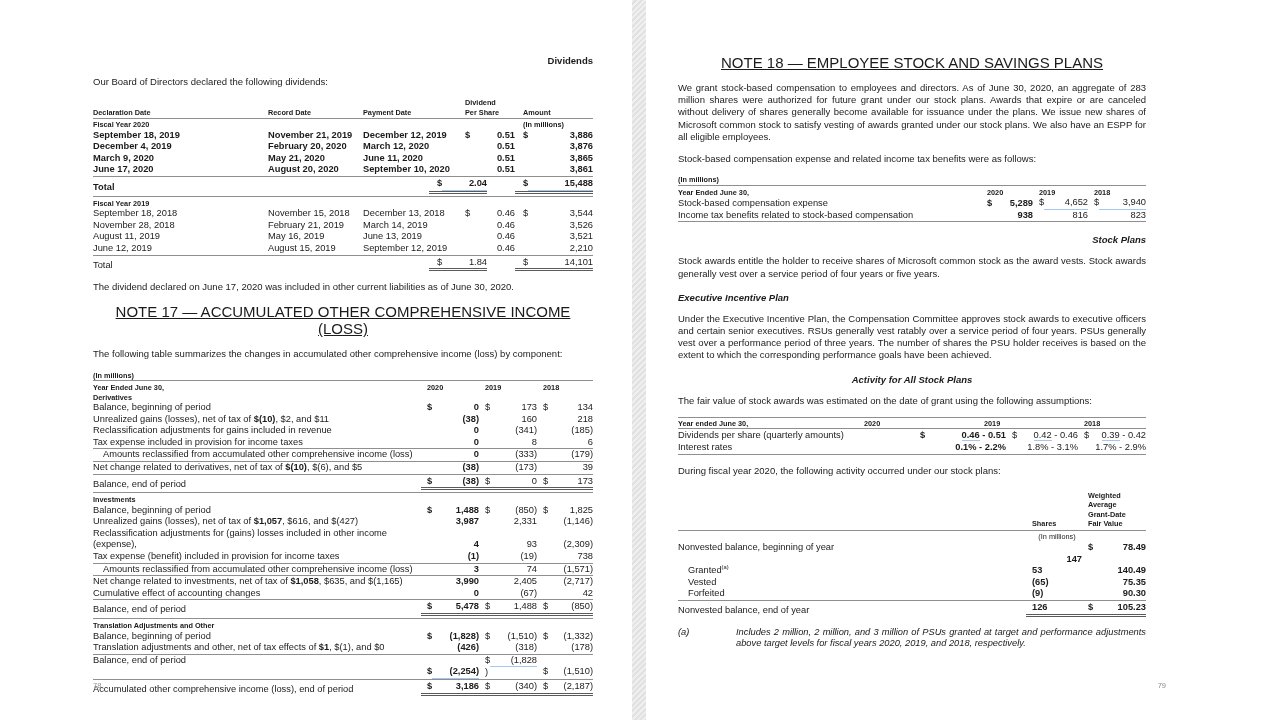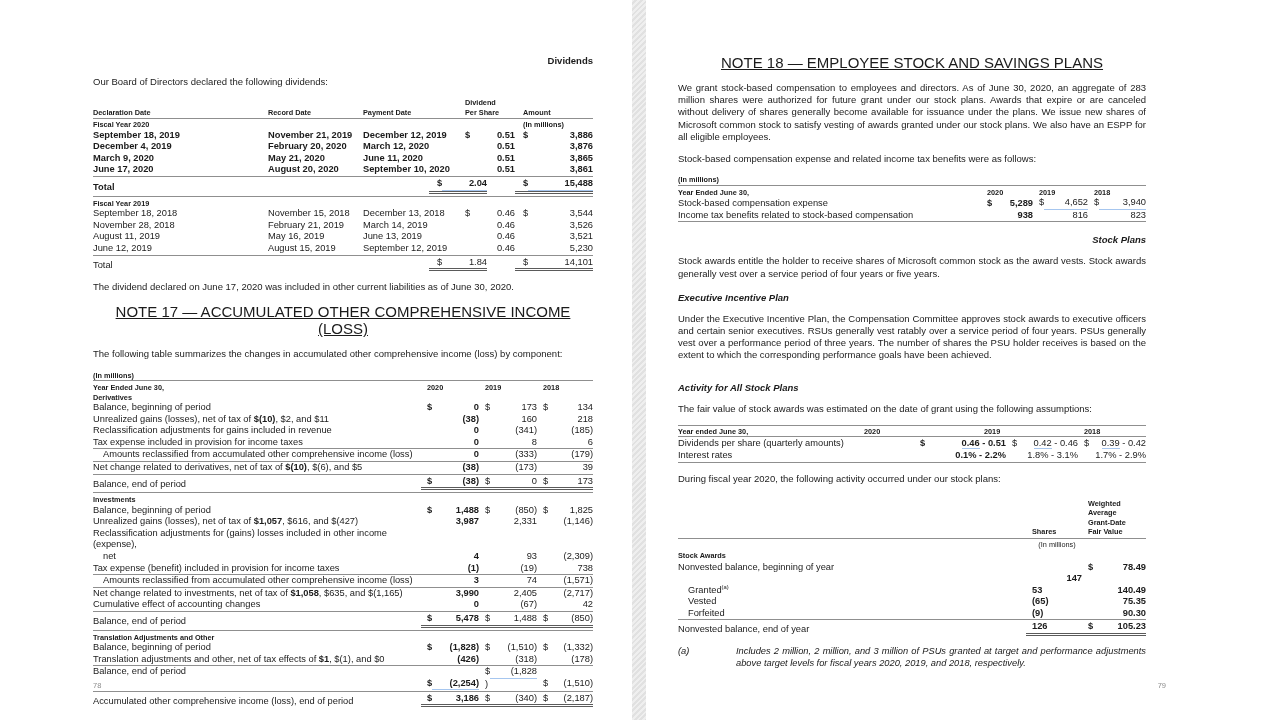--- a/index.html
+++ b/index.html
@@ -208,21 +208,21 @@
       <div class="row">
         <span class="lab">June 12, 2019</span>
         <span class="dc2 tr">August 15, 2019</span>
         <span class="dc3 tr">September 12, 2019</span>
         <span class="dc4 num">
             <span class="d"></span>
             <span class="v">0.46</span>
           </span>
         <span class="dc5 num">
             <span class="d"></span>
-            <span class="v">5,230</span>
+            <span class="v">2,210</span>
           </span>
       </div>
       <div class="row rt pt1">
         <span class="lab">Total</span>
         <span class="dc4 num dub">
             <span class="d">$</span>
             <span class="v">1.84</span>
           </span>
         <span class="dc5 num dub">
             <span class="d">$</span>
@@ -386,21 +386,20 @@
             <span class="v">2,331</span>
           </span>
         <span class="n18 num">
             <span class="d"></span>
             <span class="v">(1,146)</span>
           </span>
       </div>
       <div class="row">
         <span class="lab">
           <span class="blk">Reclassification adjustments for (gains) losses included in other income (expense),</span>
-          <span class="blk ind">net</span>
         </span>
         <span class="n20 num b">
             <span class="d"></span>
             <span class="v">4</span>
           </span>
         <span class="n19 num">
             <span class="d"></span>
             <span class="v">93</span>
           </span>
         <span class="n18 num">
@@ -609,21 +608,21 @@
           </span>
       </div>
     </div>
 
     <div class="hb" style="margin-top:12px;font-style:italic;">Stock Plans</div>
     <p class="p">Stock awards entitle the holder to receive shares of Microsoft common stock as the award vests. Stock awards generally vest over a service period of four years or five years.</p>
 
     <div class="hbi" style="margin-top:12px;">Executive Incentive Plan</div>
     <p class="p">Under the Executive Incentive Plan, the Compensation Committee approves stock awards to executive officers and certain senior executives. RSUs generally vest ratably over a service period of four years. PSUs generally vest over a performance period of three years. The number of shares the PSU holder receives is based on the extent to which the corresponding performance goals have been achieved.</p>
 
-    <div class="hbi" style="margin-top:20px;">Activity for All Stock Plans</div>
+    <div class="hbi" style="margin-top:12px;text-align:center;">Activity for All Stock Plans</div>
     <p class="p nj">The fair value of stock awards was estimated on the date of grant using the following assumptions:</p>
 
     <div class="tbl">
       <div class="row rt rb pt1">
         <span class="lab sm">Year ended June 30,</span>
         <span class="a20 sm tr">2020</span>
         <span class="a19 sm tr">2019</span>
         <span class="a18 sm tr">2018</span>
       </div>
       <div class="row pt1">
@@ -666,23 +665,20 @@
           <span class="blk">Average</span>
           <span class="blk">Grant-Date</span>
           <span class="blk">Fair Value</span>
         </span>
       </div>
       <div class="row pt1">
         <span class="lab"></span>
         <span class="ws smr tc">(In millions)</span>
         <span class="wf"></span>
       </div>
-      <div class="row pt2">
-        <span class="lab sm">Stock Awards</span>
-      </div>
       <div class="row top pt1">
         <span class="lab">Nonvested balance, beginning of year</span>
         <span class="ws b">
             <span class="blank"></span>
             <span class="num">
               <span class="v">147</span>
             </span>
           </span>
         <span class="wf num b">
             <span class="d">$</span>

